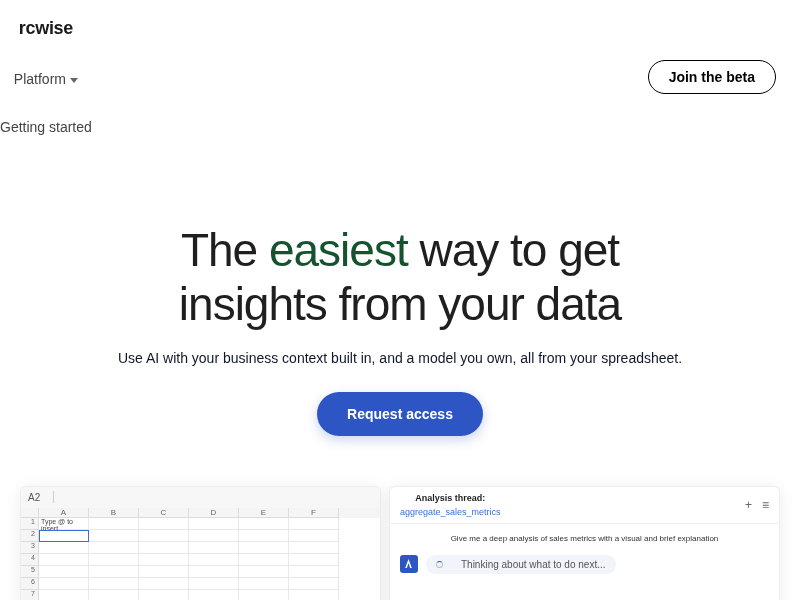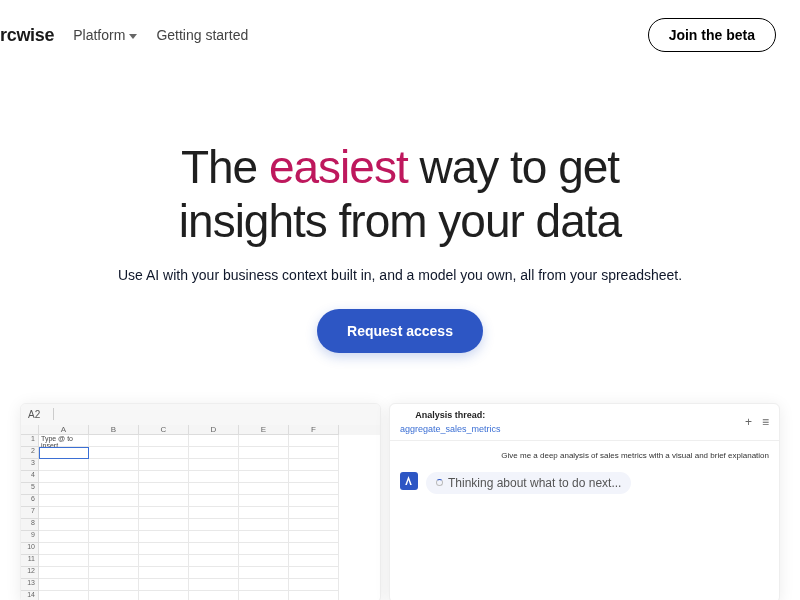--- a/index.html
+++ b/index.html
@@ -14,21 +14,22 @@
     }
     .nav {
       display: flex;
       align-items: center;
       justify-content: space-between;
       padding: 18px 24px 18px 0;
     }
     .nav-left {
       display: flex;
       align-items: center;
-      gap: 19px;
+      gap: 32px;
+      flex-direction: column;
     }
     .logo {
       font-weight: 700;
       font-size: 18px;
       letter-spacing: -0.3px;
     }
     .nav-item {
       font-size: 14px;
       color: #444;
       display: flex;
@@ -60,21 +61,21 @@
       padding: 0 40px;
     }
     .hero h1 {
       font-size: 46px;
       font-weight: 500;
       letter-spacing: -1px;
       line-height: 1.18;
       color: #1f1f1f;
     }
     .hero h1 .highlight {
-      color: #be185d;
+      color: #14532d;
     }
     .hero p {
       margin-top: 18px;
       font-size: 14px;
       color: #0f172a;
     }
     .cta {
       margin-top: 26px;
       display: inline-block;
       background: #2d56c4;
@@ -187,21 +188,21 @@
     .chat-title .bold { font-weight: 600; color: #222; }
     .chat-title .link { color: #3b6fd4; }
     .chat-icons { display: flex; gap: 10px; color: #666; font-size: 12px; }
     .chat-body {
       flex: 1;
       padding: 10px 10px;
     }
     .user-msg {
       font-size: 8px;
       color: #333;
-      text-align: right;
+      text-align: center;
       margin-bottom: 12px;
     }
     .agent-row {
       display: flex;
       gap: 8px;
       align-items: flex-start;
     }
     .avatar {
       width: 18px;
       height: 18px;
@@ -212,25 +213,25 @@
       justify-content: center;
       color: #fff;
       font-size: 10px;
       font-weight: 700;
       flex-shrink: 0;
     }
     .thinking {
       background: #f2f4fb;
       border-radius: 12px;
       padding: 4px 10px;
-      font-size: 12px;
+      font-size: 10px;
       color: #555;
       display: flex;
       align-items: center;
-      gap: 5px;
+      gap: 18px;
     }
     .spinner {
       width: 7px;
       height: 7px;
       border: 1.5px solid #bbb;
       border-top-color: #2d56c4;
       border-radius: 50%;
     }
   </style>
 </head>

